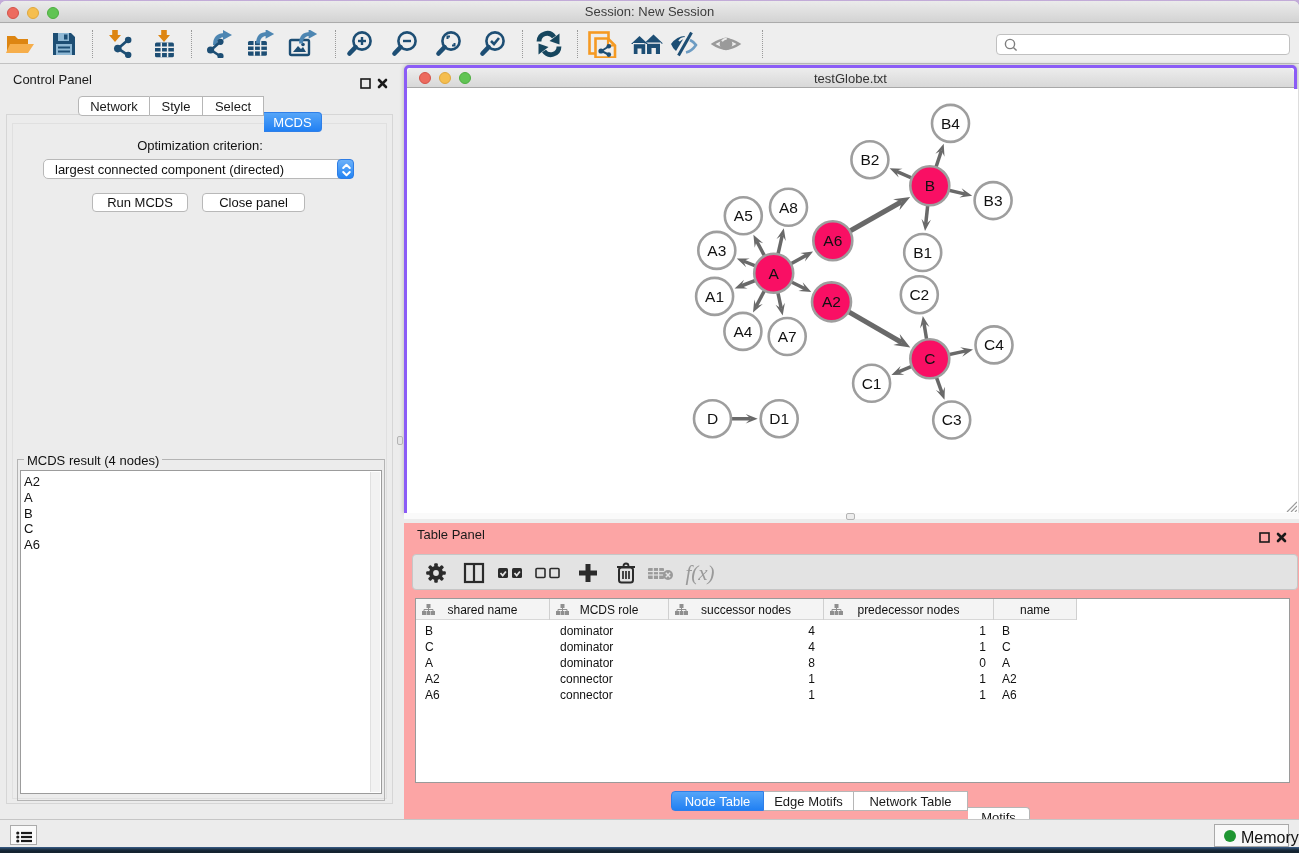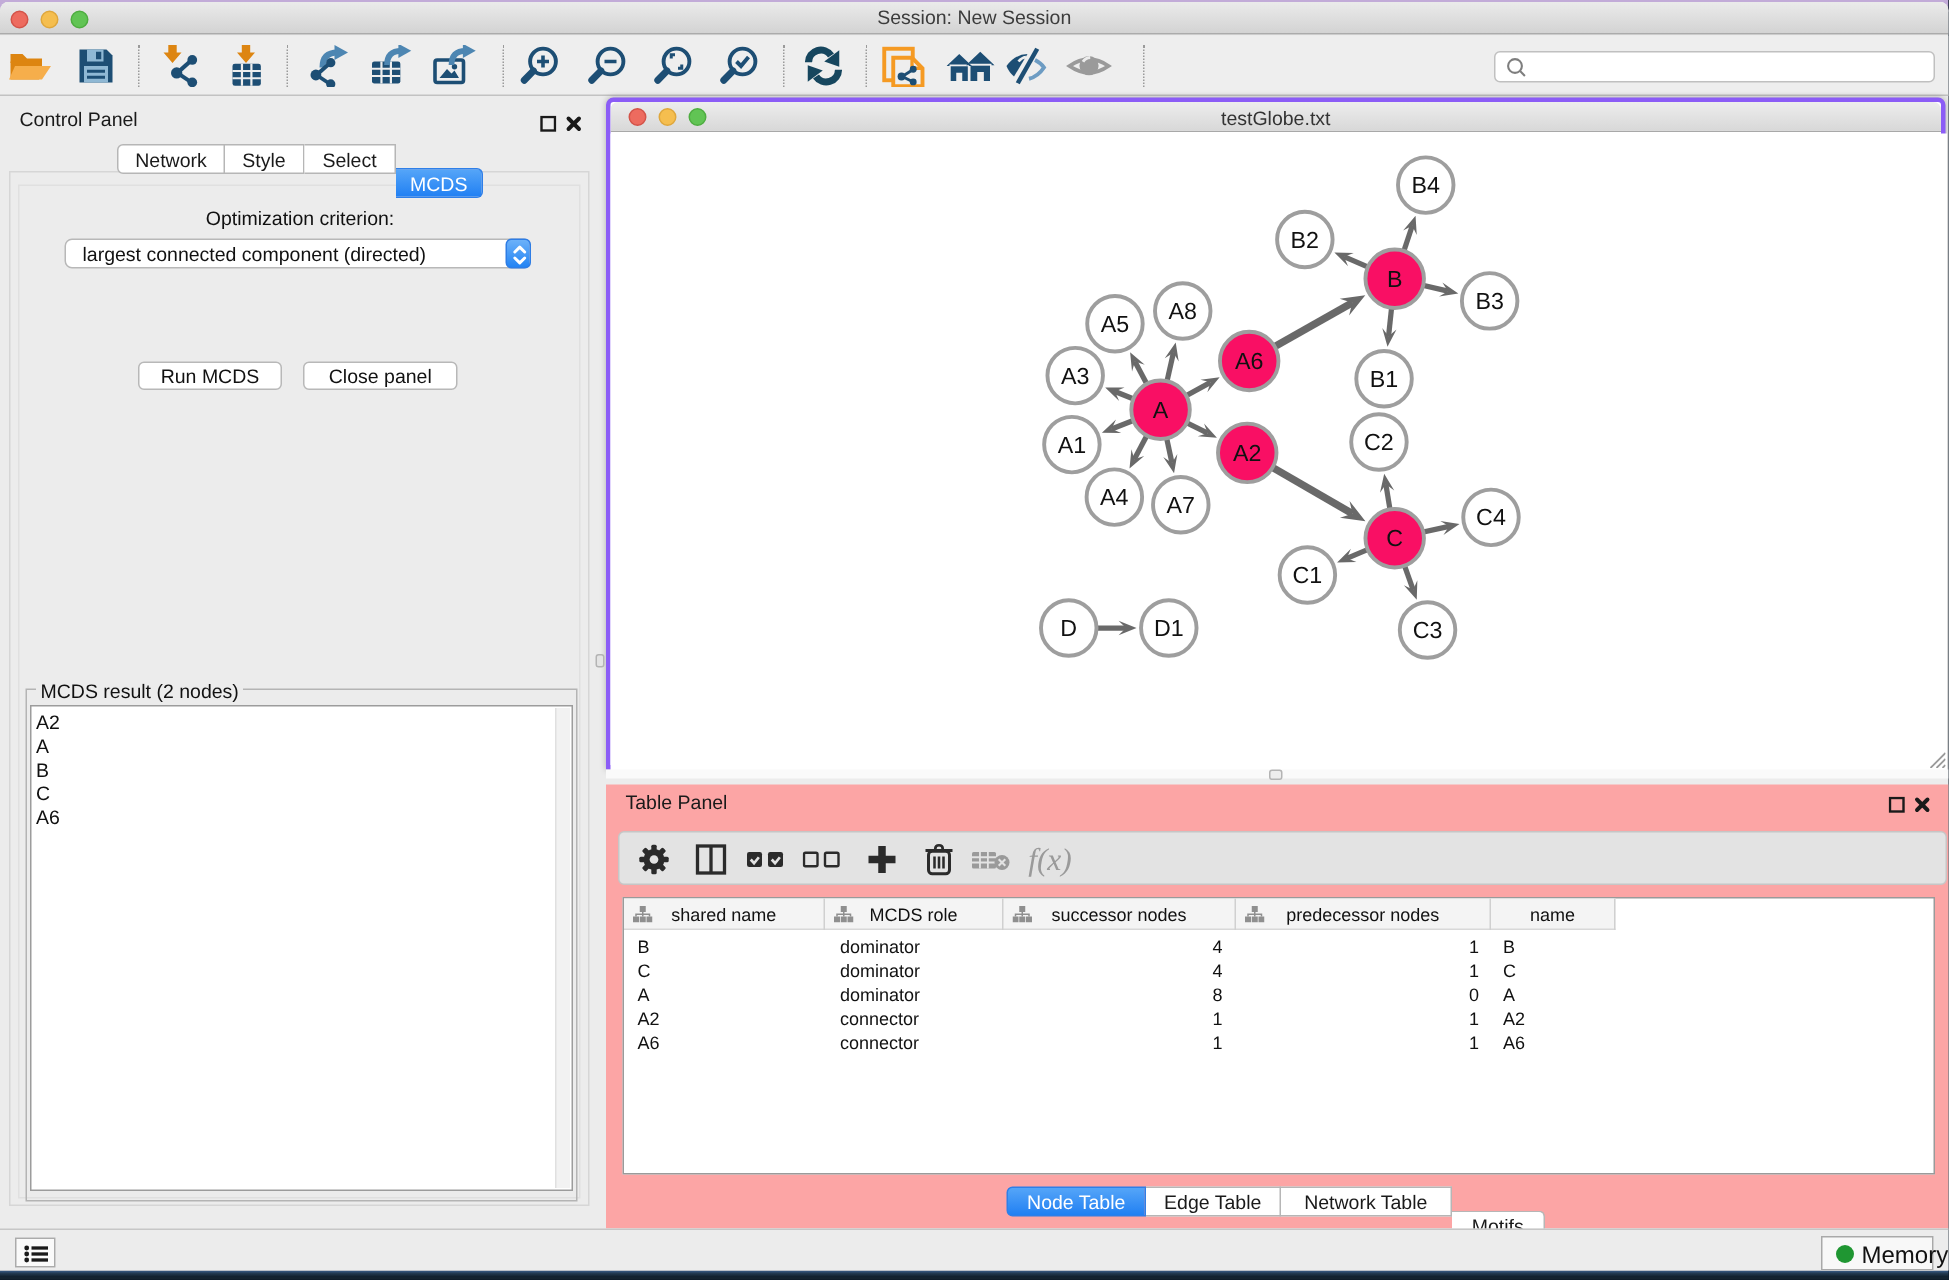--- a/index.html
+++ b/index.html
@@ -22,21 +22,21 @@
 .tabs { position:absolute; display:flex; }
 .tab { height:20px; font-size:13px; color:#1a1a1a; background:#fff; border:1px solid #b6b6b6; border-left:none; display:flex; align-items:center; justify-content:center; }
 .tab.first { border-left:1px solid #b6b6b6; border-radius:4px 0 0 4px; }
 .tab.last { border-radius:0 4px 4px 0;margin-top:16px; }
 .tab.sel { background:linear-gradient(#55a5f8,#2180f3); border-color:#2f7fe8; color:#fff; }
 #cp-outer { position:absolute; left:6px; top:49px; width:387px; height:690px; border:1px solid #d6d6d6; background:#ececec; }
 #cp-inner { position:absolute; left:5px; top:8px; width:375px; height:676px; border:1px solid #e0e0e0; background:#ececec; }
 #optlabel { position:absolute; left:0; width:100%; top:22px; text-align:center; font-size:13px; color:#111; }
 #dropdown { position:absolute; left:37px; top:38px; width:311px; height:20px; background:#fff; border:1px solid #b8b8b8; border-radius:5px; font-size:13px; color:#111; line-height:19px; padding-left:11px; }
 #dd-btn { position:absolute; right:-1px; top:-1px; width:17px; height:20px; border-radius:4px; background:linear-gradient(#6cb1f9,#2384f4); border:1px solid #2e7de5; }
-.pushbtn { position:absolute; height:19px; background:#fff; border:1px solid #b8b8b8; border-radius:4px; font-size:13px; color:#111; text-align:center; line-height:17px;margin-top:48px; }
+.pushbtn { position:absolute; height:19px; background:#fff; border:1px solid #b8b8b8; border-radius:4px; font-size:13px; color:#111; text-align:center; line-height:17px; }
 #fieldset { position:absolute; left:11px; top:345px; width:368px; height:342px; border:1px solid #b4b4b4; }
 #fieldset-label { position:absolute; left:6px; top:-7px; background:#ececec; padding:0 3px; font-size:13px; color:#111; }
 #listbox { position:absolute; left:2px; top:10px; width:362px; height:324px; padding-top:3px; background:#fff; border:1px solid #9c9c9c; font-size:13px; color:#111; }
 #listbox .li { padding-left:3px; height:15.8px; line-height:15.8px; }
 #lb-scroll { position:absolute; right:1px; top:1px; width:10px; height:320px; background:#f2f2f2; border-left:1px solid #e0e0e0; }
 
 #netwin { position:absolute; left:404px; top:64px; width:893px; height:448px; background:#fff; border:3px solid #8b5cf6; border-radius:5px 5px 0 0; box-shadow:0 0 4px rgba(0,0,0,0.25); }
 #nw-title { position:absolute; left:0; top:0; width:100%; height:20px; background:linear-gradient(#ededed,#d8d8d8); border-bottom:1px solid #a8a8a8; border-radius:5px 5px 0 0; }
 #nw-title .title { position:absolute; left:0; right:0; top:3px; text-align:center; font-size:13px; color:#333; }
 #canvas { position:absolute; left:0; top:21px; width:891px; height:425px; background:#fff; }
@@ -285,21 +285,21 @@
             <g stroke="#ffffff" stroke-width="2" fill="none" stroke-linecap="round" stroke-linejoin="round">
               <path d="M2.2 5 L5.5 1.8 L8.8 5"></path>
               <path d="M2.2 9 L5.5 12.2 L8.8 9"></path>
             </g>
           </svg>
         </div></div>
     <div id="optlabel" style="top:73px;">Optimization criterion:</div>
     <div class="pushbtn" style="left:92px; top:128px; width:96px;">Run MCDS</div>
     <div class="pushbtn" style="left:202px; top:128px; width:103px;">Close panel</div>
     <div id="fieldset" style="left:17px; top:394px;">
-      <div id="fieldset-label">MCDS result (2 nodes)</div>
+      <div id="fieldset-label">MCDS result (4 nodes)</div>
       <div id="listbox">
         <div class="li">A2</div>
           <div class="li">A</div>
           <div class="li">B</div>
           <div class="li">C</div>
           <div class="li">A6</div>
         <div id="lb-scroll"></div>
       </div>
     </div>
   </div>
@@ -570,21 +570,21 @@
             <div class="td" style="left:144px;">connector</div>
             <div class="td" style="left:253px; width:146px; text-align:right;">1</div>
             <div class="td" style="left:408px; width:162px; text-align:right;">1</div>
             <div class="td" style="left:586px;">A6</div>
           </div>
         </div>
     </div>
     <div id="bottomtabs">
       <div class="tabs" style="left:267px; top:0;">
         <div class="tab sel first" style="width:93px;">Node Table</div>
-        <div class="tab" style="width:90px;">Edge Table</div>
+        <div class="tab" style="width:90px;">Edge Motifs</div>
         <div class="tab" style="width:114px;">Network Table</div>
         <div class="tab last" style="width:62px;">Motifs</div>
       </div>
     </div>
   </div>
 
   <div class="abs" style="left:404px; top:512px; width:895px; height:6px; background:#fafafa;"></div>
   <div class="abs" style="left:846px; top:512px; width:9px; height:7px; background:#ededed; border:1px solid #b4b4b4; border-radius:2px;"></div>
   <div class="abs" style="left:397px; top:435px; width:6px; height:9px; background:#e4e4e4; border:1px solid #b4b4b4; border-radius:2px;"></div>
   <svg class="abs" style="left:1284px; top:498px;" width="13" height="13" viewBox="0 0 13 13">

